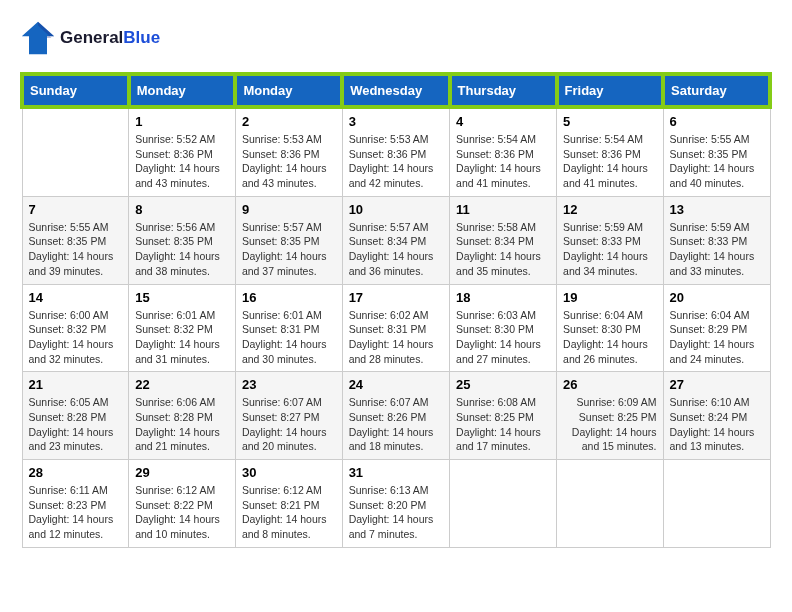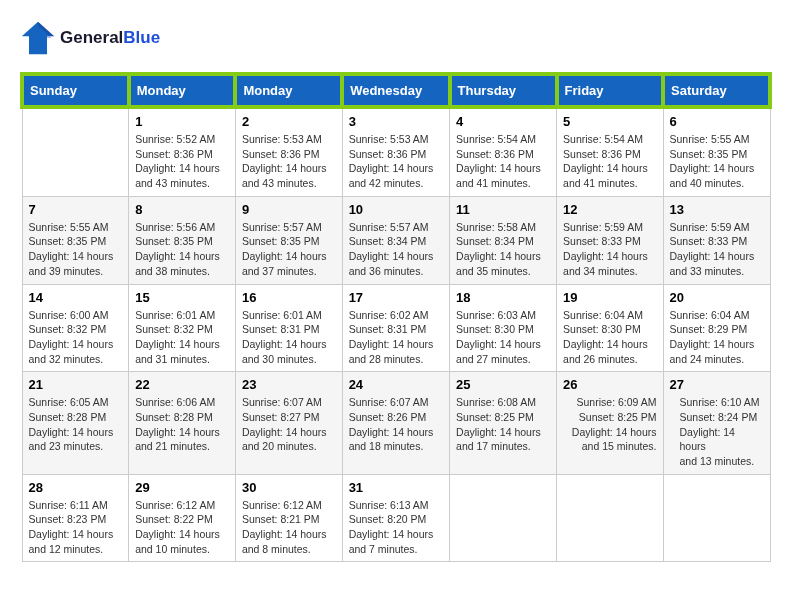--- a/index.html
+++ b/index.html
@@ -289,21 +289,21 @@
         </td>
         <td>
           <span class="day-num">26</span>
           <div class="cell-text" style="white-space: pre-line; text-align: right;">Sunrise: 6:09 AM
 Sunset: 8:25 PM
 Daylight: 14 hours
 and 15 minutes.</div>
         </td>
         <td>
           <span class="day-num">27</span>
-          <div class="cell-text" style="white-space: pre-line; margin-left: 10px;">Sunrise: 6:10 AM
+          <div class="cell-text" style="white-space: pre-line;">Sunrise: 6:10 AM
 Sunset: 8:24 PM
 Daylight: 14 hours
 and 13 minutes.</div>
         </td>
       </tr>
       <tr>
         <td>
           <span class="day-num">28</span>
           <div class="cell-text" style="white-space: pre-line;">Sunrise: 6:11 AM
 Sunset: 8:23 PM

